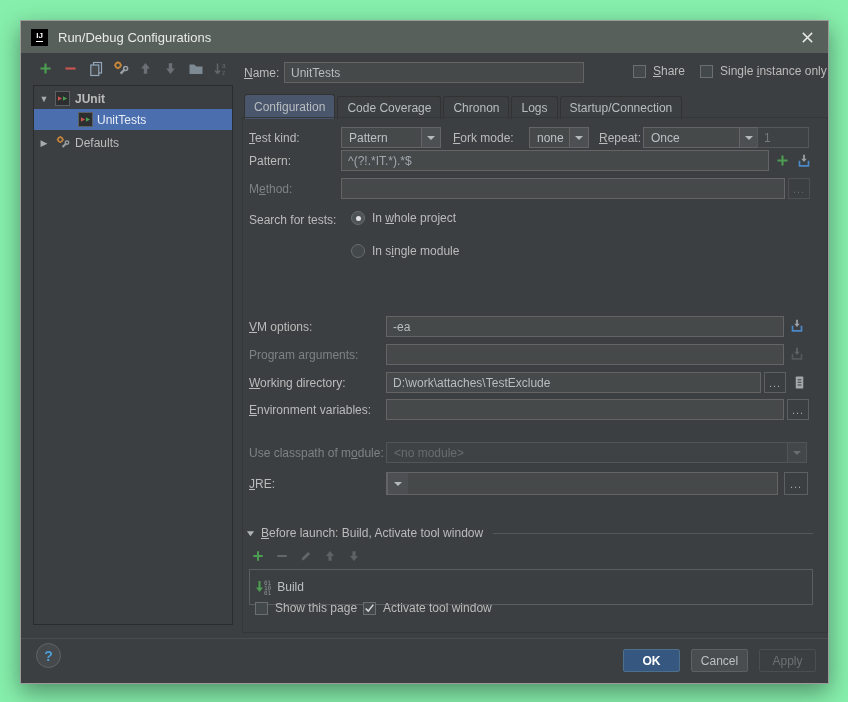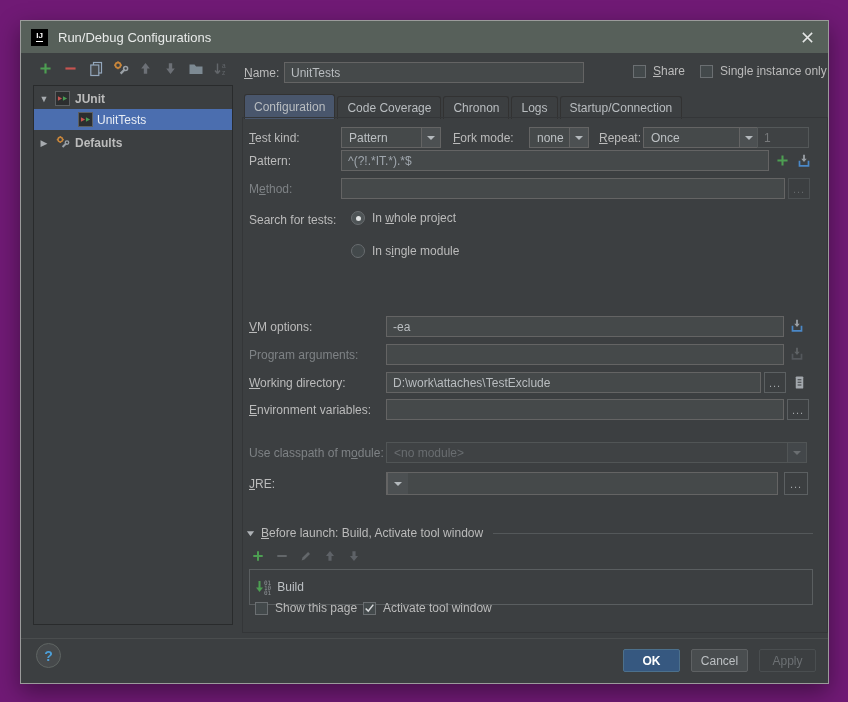--- a/index.html
+++ b/index.html
@@ -1,17 +1,17 @@
 <!DOCTYPE html>
 <html><head>
 <meta charset="utf-8">
 <style>
   * { margin:0; padding:0; box-sizing:border-box; }
   body { font-family:"Liberation Sans",sans-serif; }
-  .page { position:relative; width:848px; height:702px; background:#701a75; overflow:hidden; }
+  .page { position:relative; width:848px; height:702px; background:#86efac; overflow:hidden; }
   .dialog { position:absolute; left:20px; top:20px; width:809px; height:664px;
             background:#3c3f41; border:1px solid #9b9b9b; box-shadow:0 8px 22px rgba(0,0,0,.4); }
   .titlebar { position:absolute; left:0; top:0; width:100%; height:32px; background:#57605a;
               display:flex; align-items:center; padding:0 10px; }
   .logo { width:17px; height:17px; background:#000; color:#fff; font-size:8px; font-weight:bold;
           display:flex; align-items:center; justify-content:center; flex-direction:column; line-height:8px; }
   .logo i { font-style:normal; border-bottom:1px solid #fff; padding-bottom:1px; }
   .wtitle { color:#e8eae9; font-size:13px; margin-left:10px; }
   .closebtn { margin-left:auto; width:22px; height:22px; display:flex; align-items:center; justify-content:center; cursor:default; }
   .mn { text-decoration:underline; }
@@ -161,21 +161,21 @@
       <div class="trow" style="padding-left:4px; margin-top:2px;">
         <span class="tri">▶</span>
         <span style="margin:0 5px; display:flex;">
           <svg width="15" height="15" viewBox="0 0 17 17">
               <circle cx="6" cy="5.2" r="2.6" fill="none" stroke="#c8863b" stroke-width="1.7"></circle>
               <path d="M6 1.2v1.4M6 7.8v1.4M2 5.2h1.4M8.6 5.2H10" stroke="#c8863b" stroke-width="1.3"></path>
               <path d="M8.6 13.6l4.2-4.2" stroke="#9aa0a6" stroke-width="2.2"></path>
               <circle cx="13.6" cy="8.6" r="2" fill="none" stroke="#9aa0a6" stroke-width="1.5"></circle>
             </svg>
         </span>
-        <span style="font-weight:bold;">Defaults</span>
+        <span style="font-weight:normal;">Defaults</span>
       </div>
     </div>
 
     <span class="lbl" style="left:223px; top:45px;"><span class="mn">N</span>ame:</span>
     <input class="field" style="left: 263px; top: 41px; width: 300px;" value="UnitTests">
     <div class="ckrow" style="left:612px; top:43px;">
       <span class="cb"></span>
       <span><span class="mn">S</span>hare</span>
     </div>
     <div class="ckrow" style="left:679px; top:43px;">

